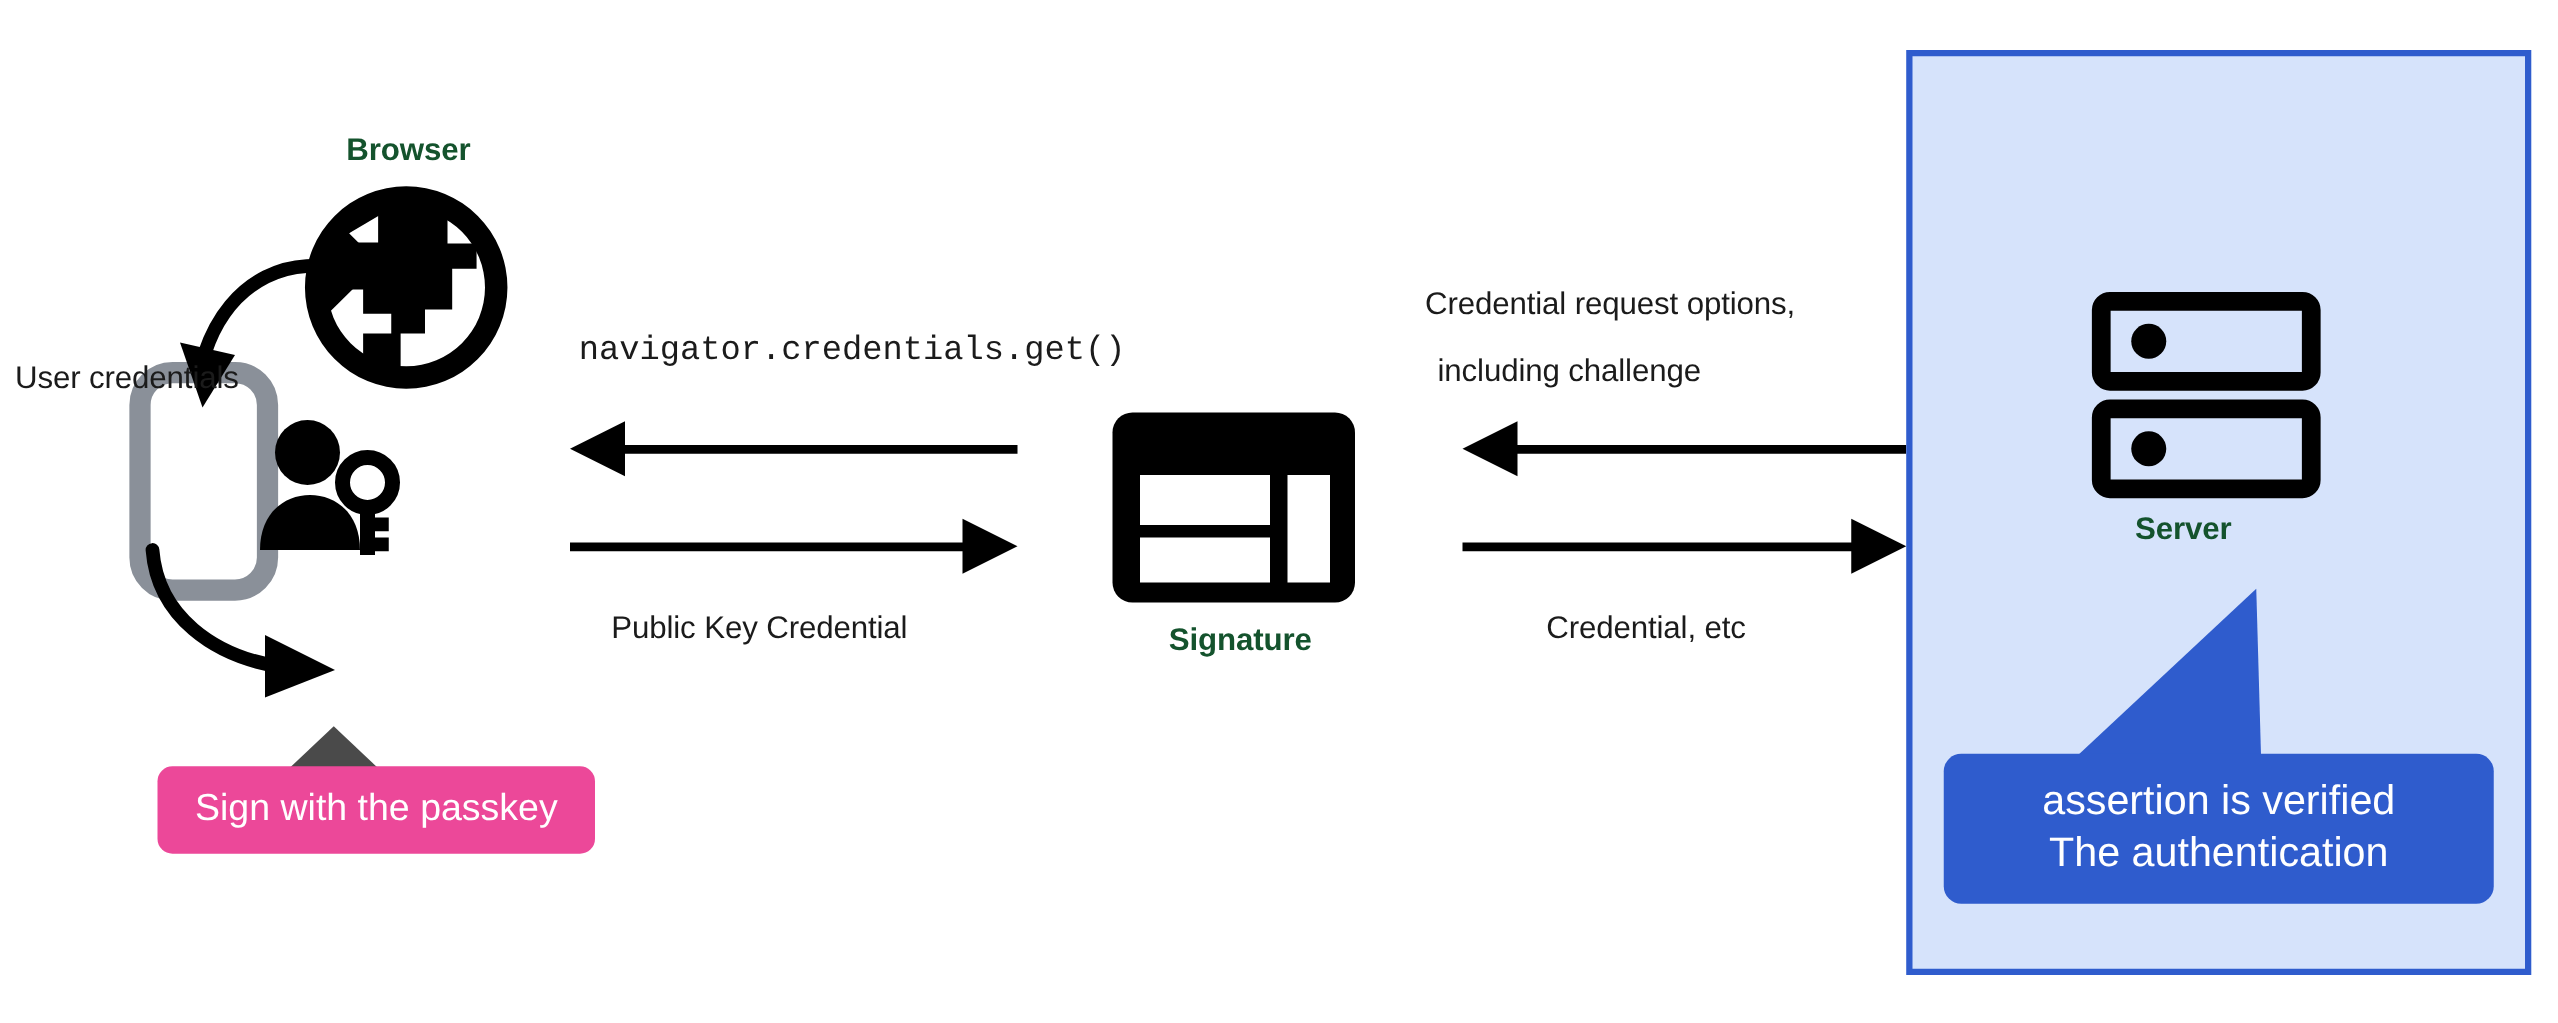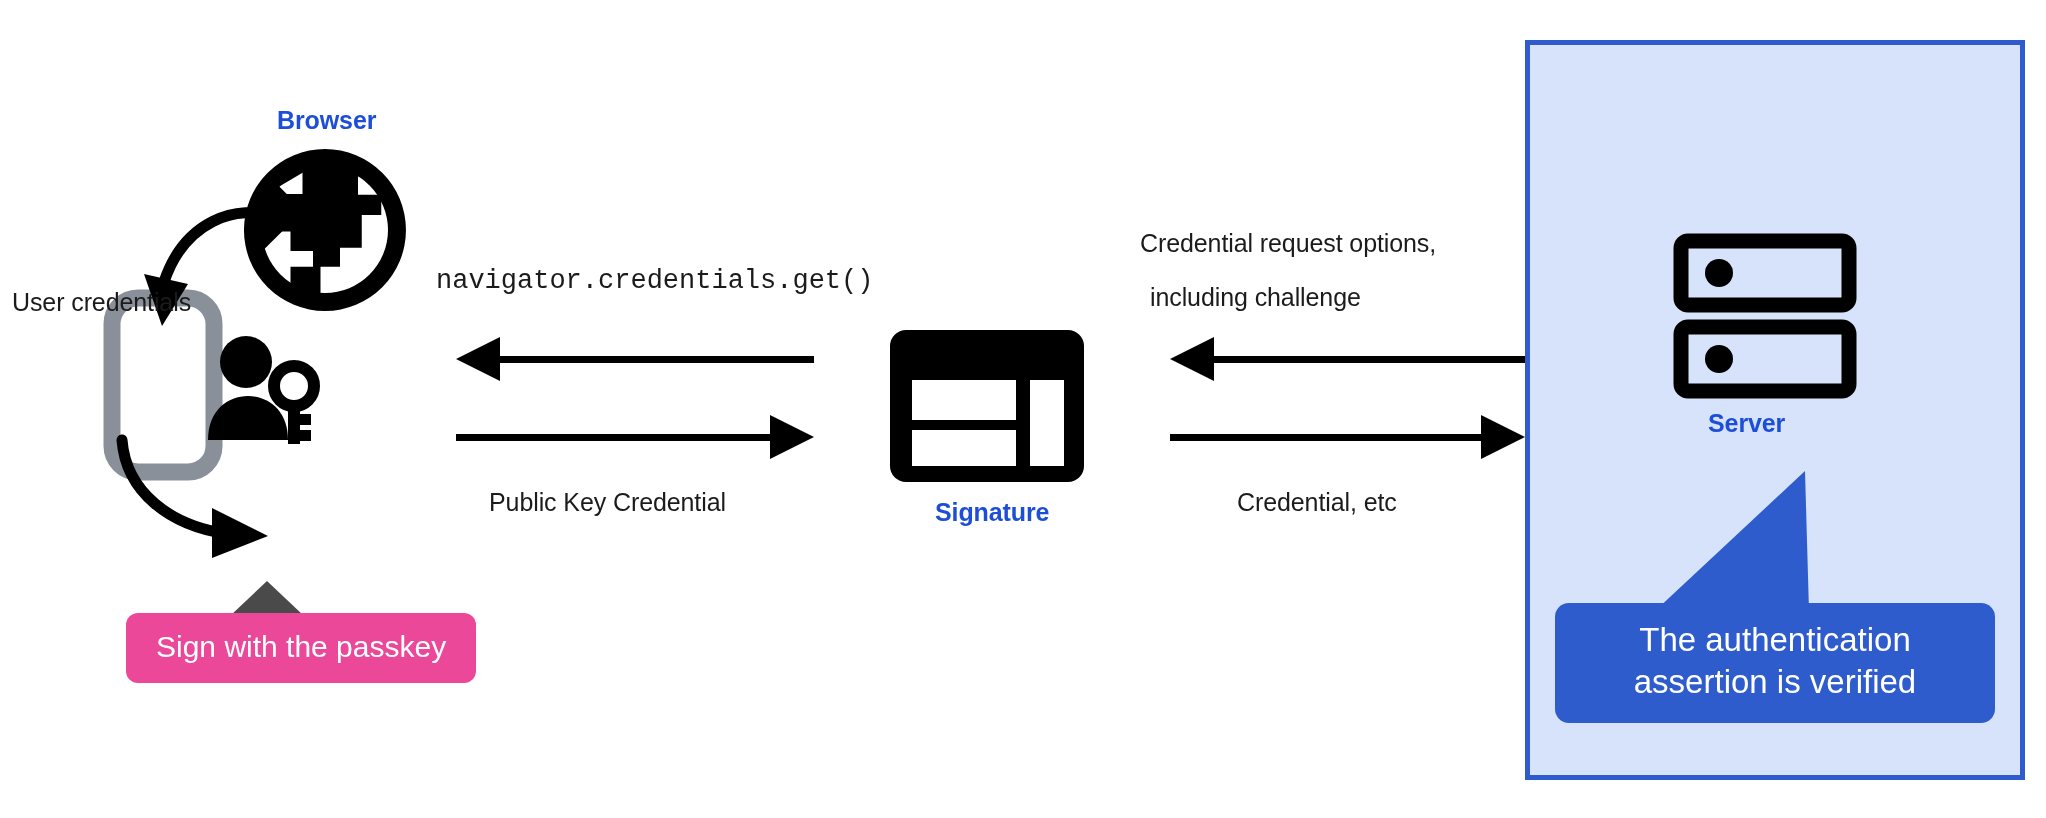--- a/index.html
+++ b/index.html
@@ -4,21 +4,21 @@
 <style>
   html,body{margin:0;padding:0;background:#ffffff;}
   body{width:2046px;height:818px;overflow:hidden;
        font-family:"Liberation Sans","DejaVu Sans",sans-serif;
        -webkit-font-smoothing:antialiased;}
   #stage{position:relative;width:2046px;height:818px;background:#fff;}
   .abs{position:absolute;}
 
   
   .lbl{color:#1b1b1b;font-size:25px;line-height:34px;white-space:pre;letter-spacing:-0.1px;}
-  .lbl-bold{color:#1d4ed8;font-size:25px;font-weight:700;white-space:pre;letter-spacing:-0.1px;}
+  .lbl-bold{color:#14532d;font-size:25px;font-weight:700;white-space:pre;letter-spacing:-0.1px;}
   .lbl-mono{color:#1b1b1b;font-size:27px;
             font-family:"Liberation Mono","DejaVu Sans Mono",monospace;white-space:pre;}
 
   
   .tip-dark{background:#ec4899;color:#ffffff;border-radius:12px;
             font-size:30px;line-height:36px;padding:16px 30px 18px;white-space:nowrap;}
   .tip-dark-tail{width:0;height:0;border-left:36px solid transparent;
                  border-right:36px solid transparent;border-bottom:34px solid #4a4a4a;}
 
   
@@ -85,21 +85,21 @@
       <rect x="92" y="80" width="13" height="11" fill="#000"></rect>
       <rect x="92" y="96" width="13" height="11" fill="#000"></rect>
     </svg>
   </div>
 
   <div class="abs" style="left:231px;top:581px;">
     <div class="tip-dark-tail"></div>
   </div>
   <div class="abs tip-dark" style="left:126px;top:613px;">Sign with the passkey</div>
 
-  <div class="abs lbl-mono" style="left:436px;top:266px;">navigator.credentials.get()</div>
+  <div class="abs lbl-mono" style="left:463px;top:266px;">navigator.credentials.get()</div>
 
   <div class="abs arrow-row" style="left:456px;top:337px;width:358px;">
     <div class="arrow-head-l"></div>
     <div class="arrow-line" style="flex:1;margin-left:-2px;"></div>
   </div>
 
   <div class="abs arrow-row" style="left:456px;top:415px;width:358px;">
     <div class="arrow-line" style="flex:1;margin-right:-2px;"></div>
     <div class="arrow-head-r"></div>
   </div>
@@ -142,20 +142,20 @@
         <circle cx="44" cy="122" r="14" fill="#000"></circle>
       </svg>
     </div>
     <div class="abs lbl-bold" style="left:178px;top:364px;">Server</div>
 
     <div class="abs" style="left:25px;top:406px;width:440px;">
       <svg class="abs" style="left:100px;top:20px;" width="200" height="140" viewBox="0 0 200 140">
         <path d="M150 0 L154 140 L0 140 Z" fill="#2f5ccd"></path>
       </svg>
       <div class="callout abs" style="left:0;top:152px;width:440px;box-sizing:border-box;">
+        <div>assertion is verified</div>
         <div>The authentication</div>
-        <div>assertion is verified</div>
       </div>
     </div>
 
   </div>
 
 </div>
 
 </body></html>

